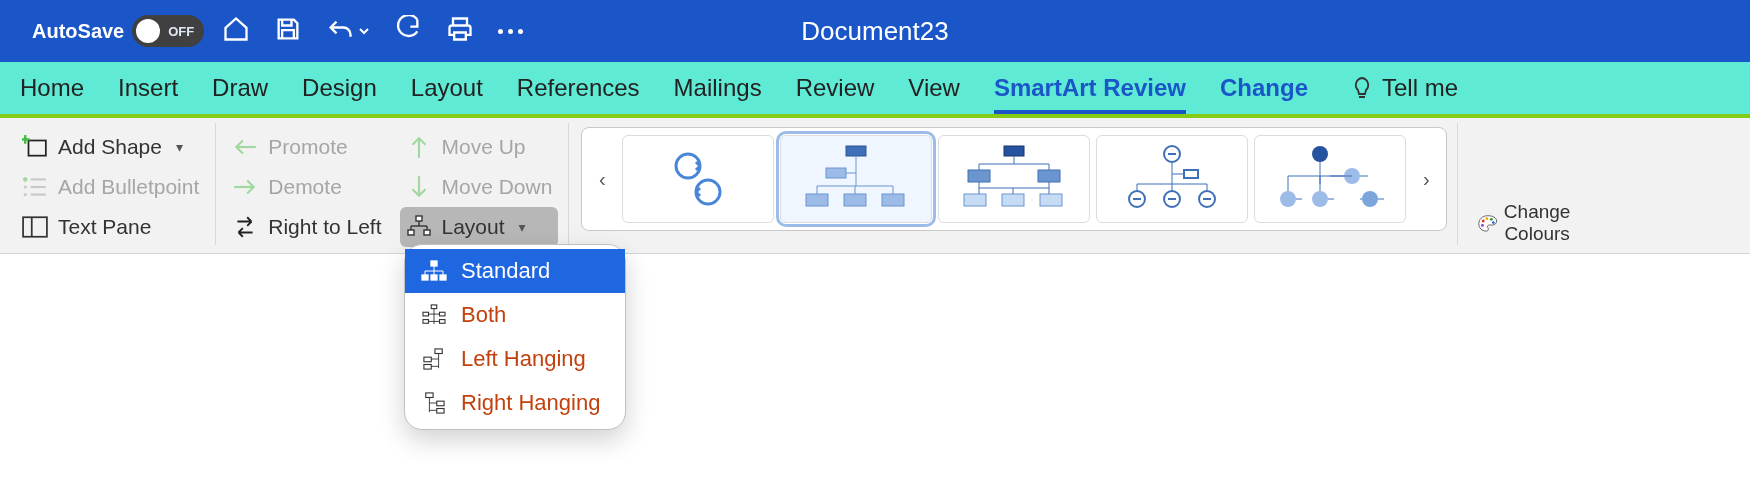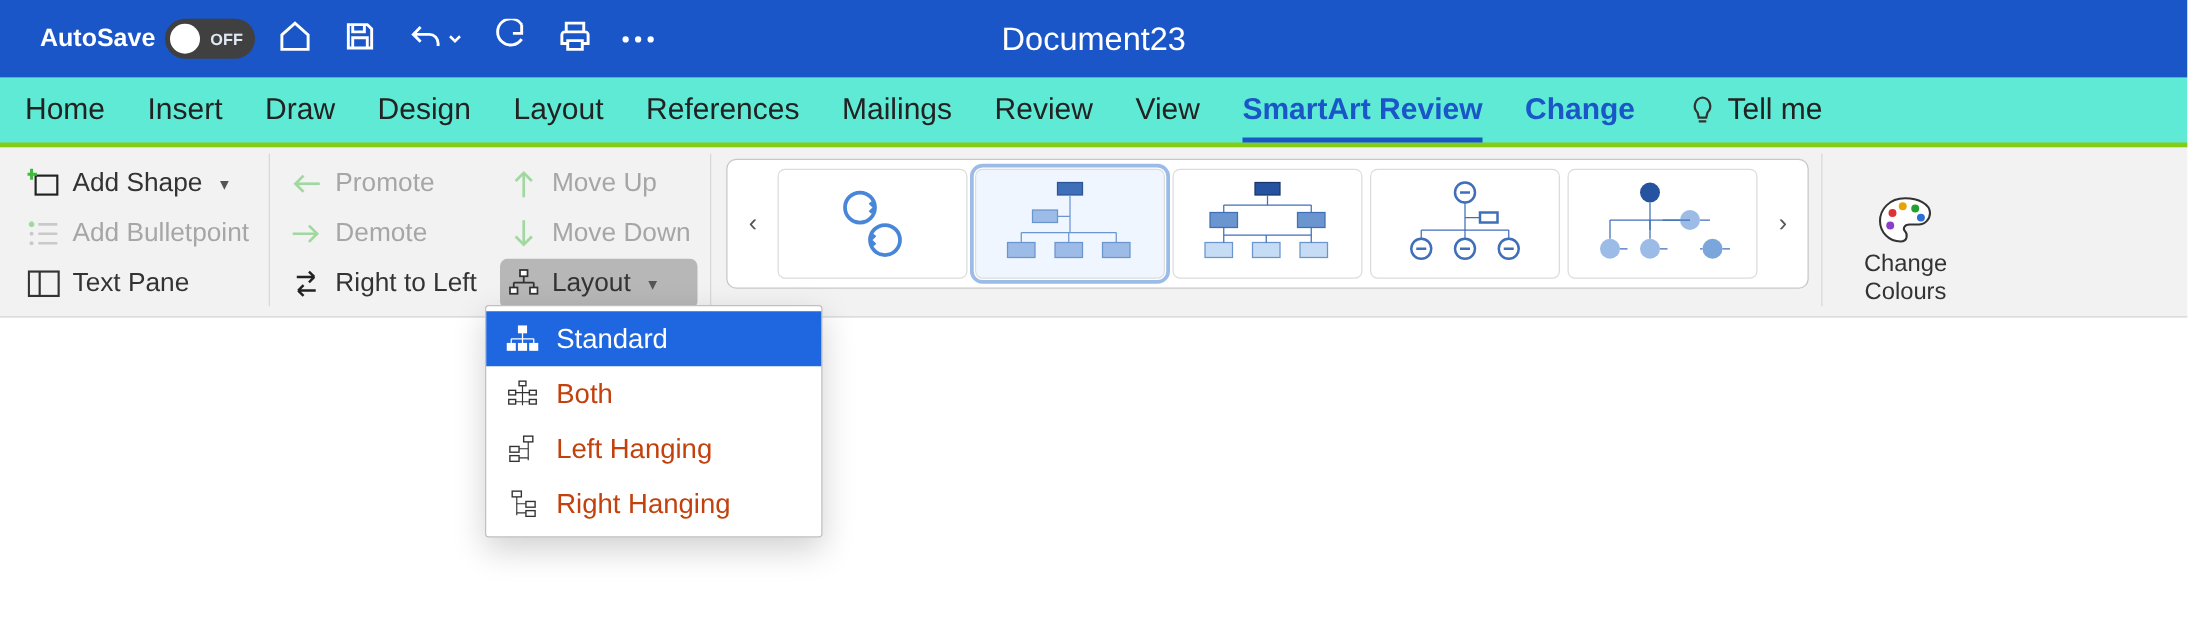--- a/index.html
+++ b/index.html
@@ -97,31 +97,31 @@
     background: #fff; display:flex; align-items:center; justify-content:center;
     cursor: pointer;
   }
   .gallery-item.selected {
     outline: 3px solid #9bbbe8; outline-offset: 1px;
     background: #f0f6ff;
   }
 
   
   .change-colours {
-    width: 92px; display: flex; flex-direction: column; align-items: center; gap: 6px;
+    width: 92px; display: flex; flex-direction: row; align-items: center; gap: 6px;
     margin-left: 12px; margin-top: 6px; cursor: pointer;
   }
   .palette-icon { width: 44px; height: 40px; }
   .change-colours-label { font-size: 19px; color: #333; text-align: center; line-height: 1.15; }
 
   
   .dropdown {
-    position: absolute; top: 126px; left: 388px;
-    width: 270px; background: #fff; border: 1px solid #c0c0c0;
-    border-radius: 3px; box-shadow: 0 10px 26px rgba(0,0,0,0.18);
+    position: absolute; top: 126px; left: 404px;
+    width: 222px; background: #fff; border: 1px solid #c0c0c0;
+    border-radius: 18px; box-shadow: 0 10px 26px rgba(0,0,0,0.18);
     padding: 4px 0; z-index: 50;
   }
   .dd-item {
     display: flex; align-items: center; gap: 14px; height: 44px;
     padding: 0 16px; font-size: 22px; color: #c2410c; cursor: pointer;
   }
   .dd-item.selected { background: #1f67e0; color: #fff; }
   .dd-ico { width: 26px; height: 24px; display:flex; align-items:center; justify-content:center; }
 
   

